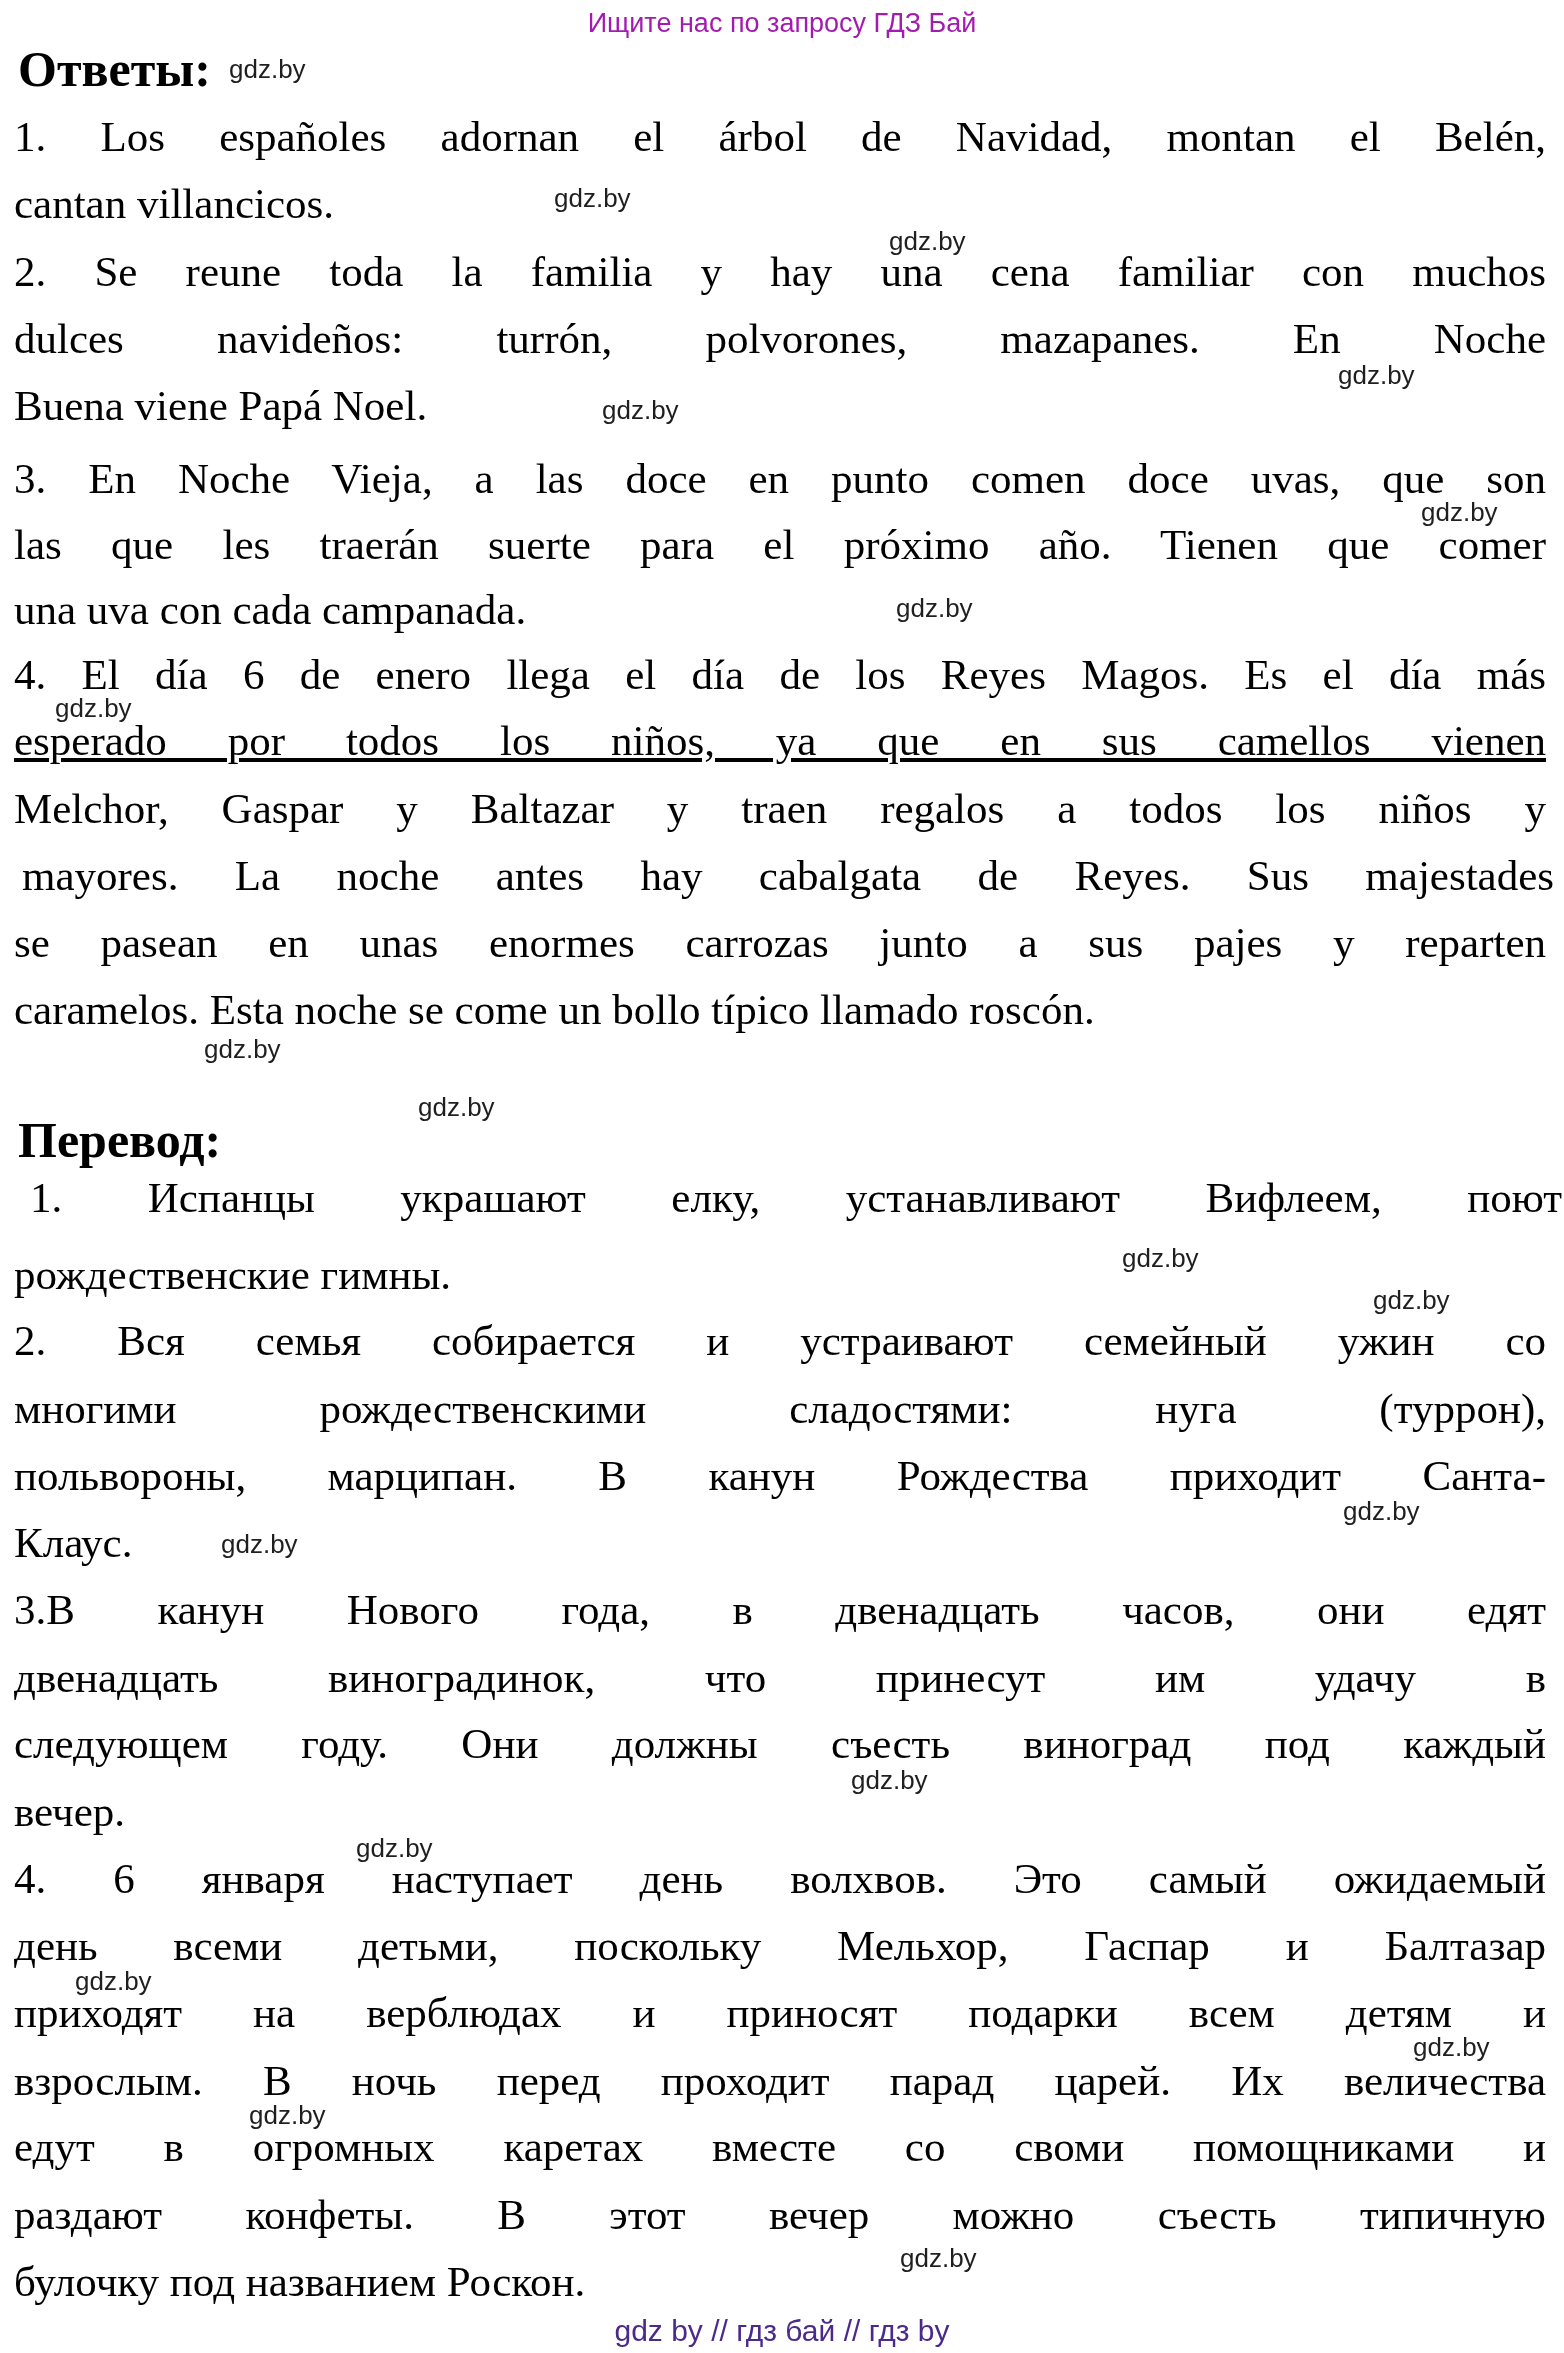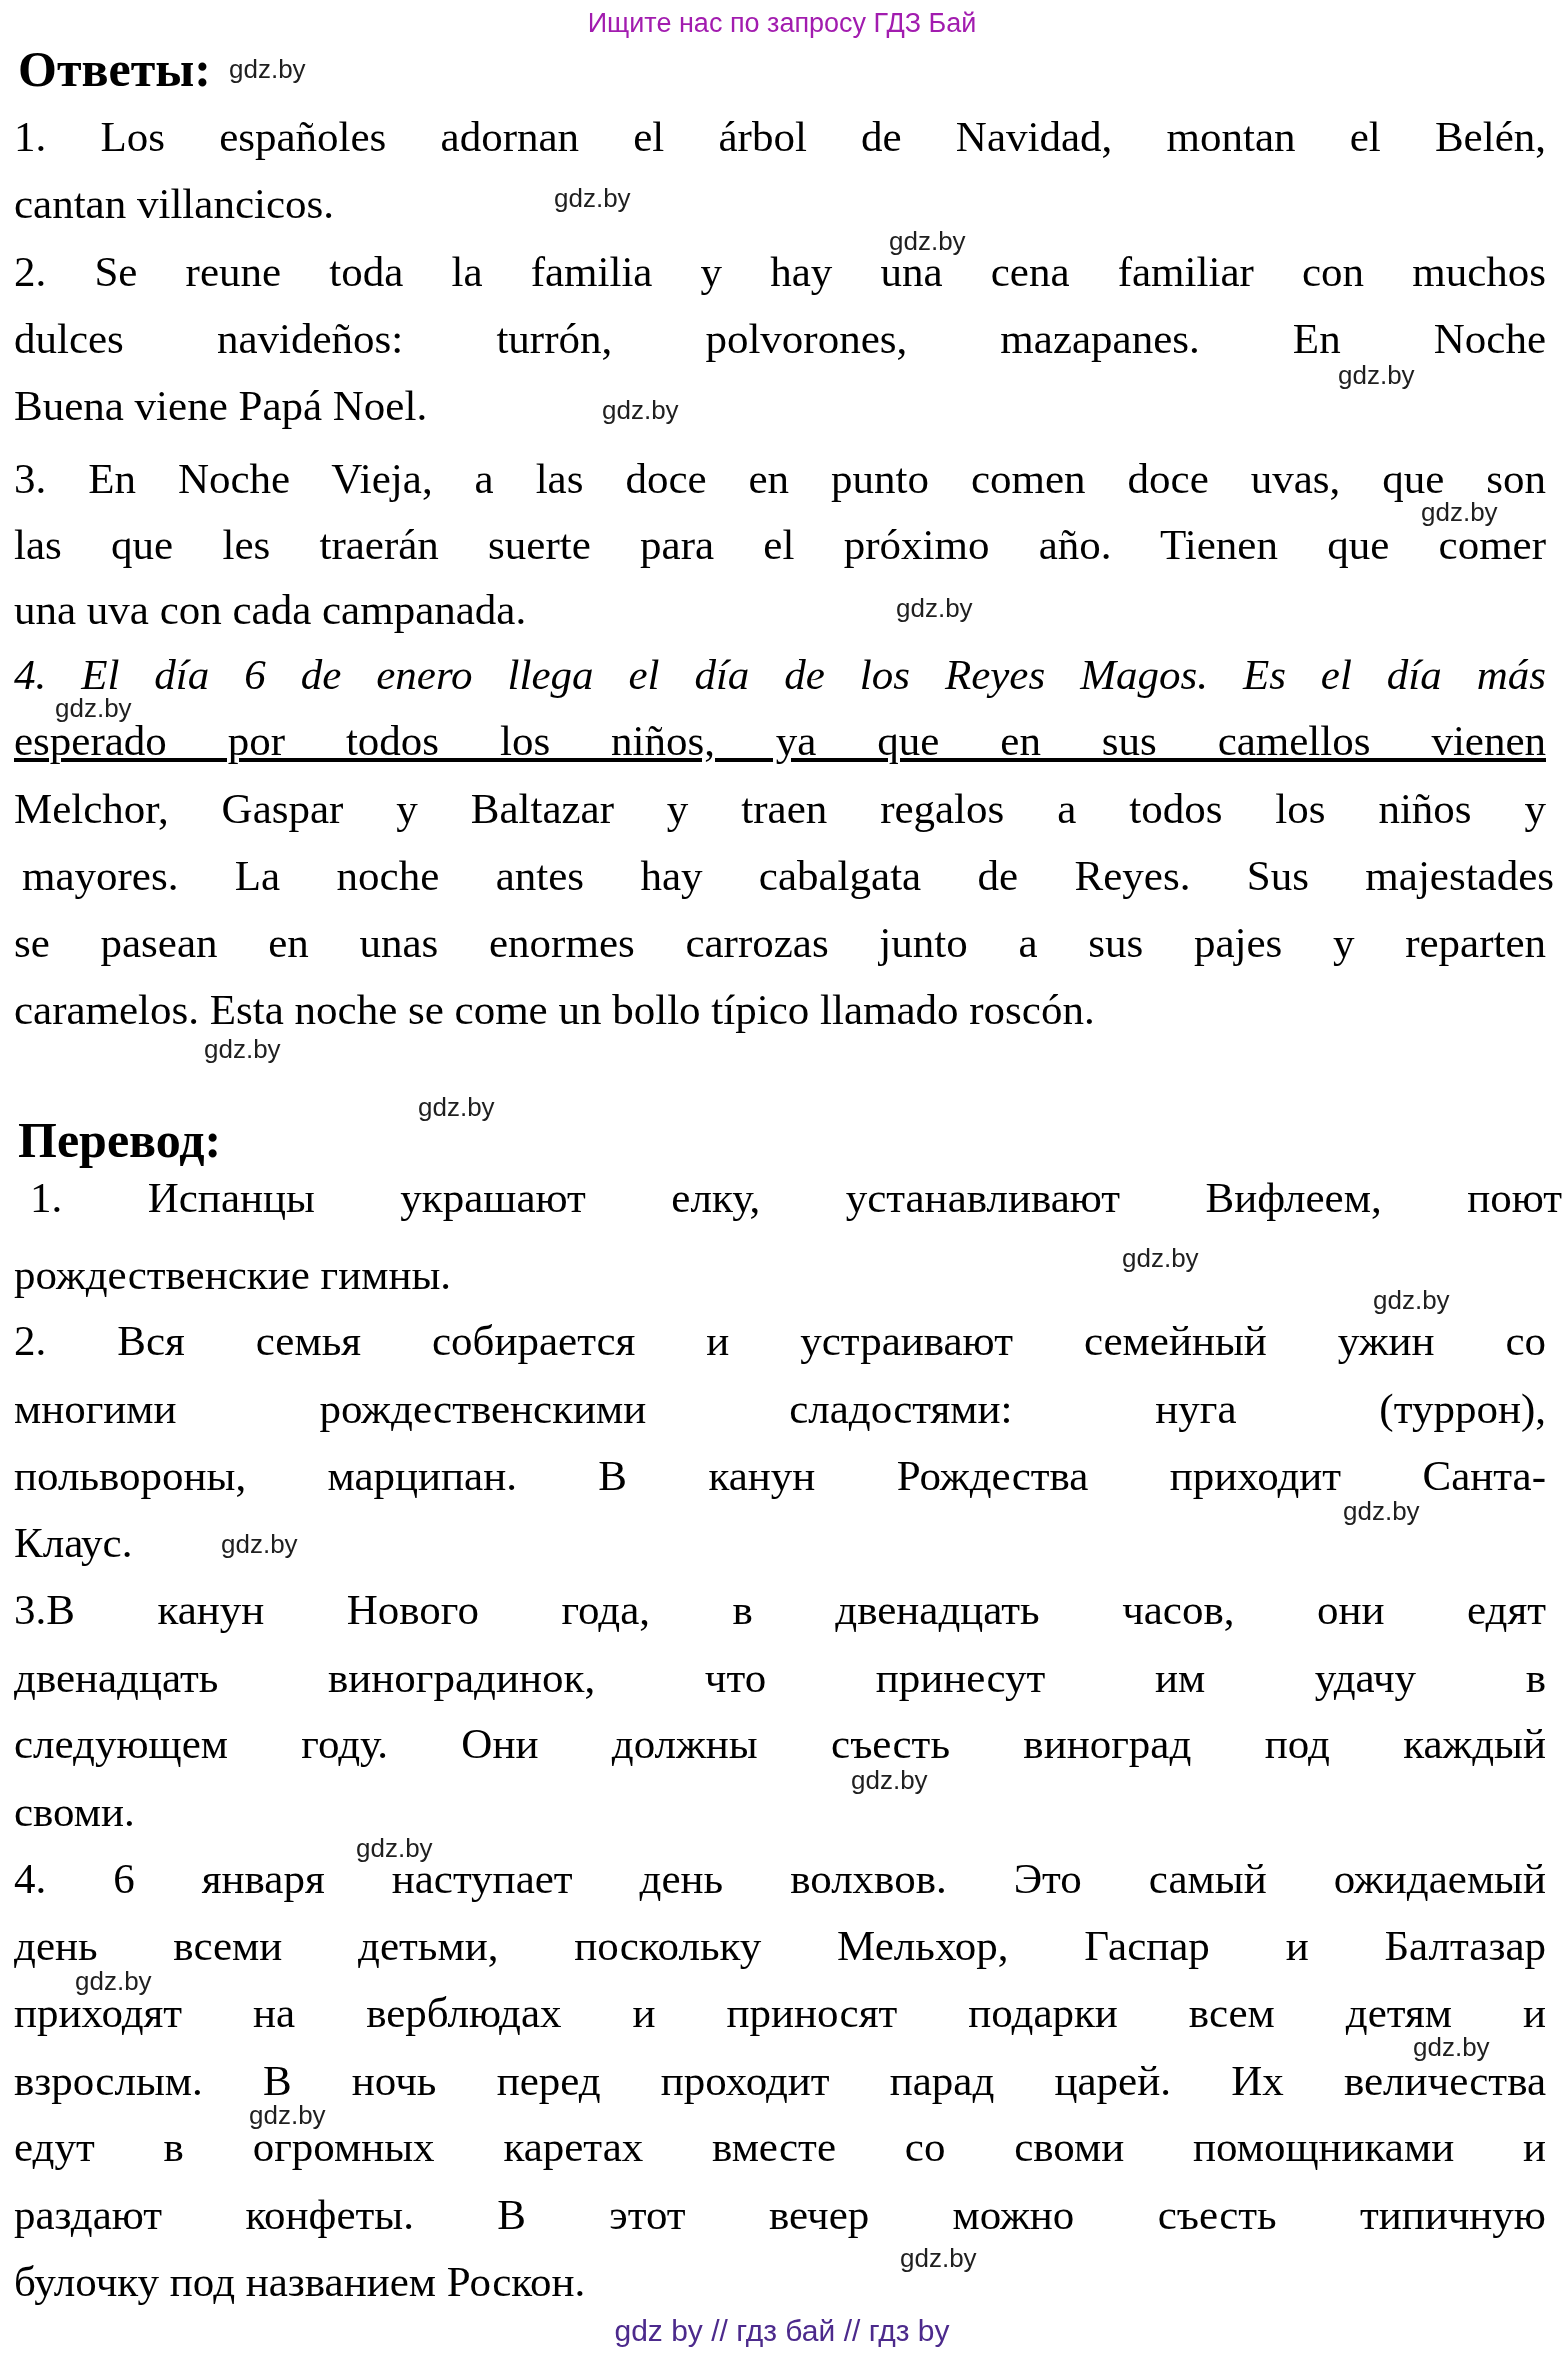--- a/index.html
+++ b/index.html
@@ -73,41 +73,41 @@
 
   <div id="answers-lines">
       <div class="line justify" style="top: 114px;">1. Los españoles adornan el árbol de Navidad, montan el Belén,</div>
       <div class="line natural" style="top: 181px;">cantan villancicos.</div>
       <div class="line justify" style="top: 249px;">2. Se reune toda la familia y hay una cena familiar con muchos</div>
       <div class="line justify" style="top: 316px;">dulces navideños: turrón, polvorones, mazapanes. En Noche</div>
       <div class="line natural" style="top: 383px;">Buena viene Papá Noel.</div>
       <div class="line justify" style="top: 456px;">3. En Noche Vieja, a las doce en punto comen doce uvas, que son</div>
       <div class="line justify" style="top: 522px;">las que les traerán suerte para el próximo año. Tienen que comer</div>
       <div class="line natural" style="top: 587px;">una uva con cada campanada.</div>
-      <div class="line justify" style="top: 652px; font-style: italic;">4. El día 6 de enero llega el día de los Reyes Magos. Es el día más</div>
+      <div class="line justify" style="top: 652px;">4. El día 6 de enero llega el día de los Reyes Magos. Es el día más</div>
       <div class="line justify" style="top: 718px; text-decoration: underline;">esperado por todos los niños, ya que en sus camellos vienen</div>
       <div class="line justify" style="top: 786px;">Melchor, Gaspar y Baltazar y traen regalos a todos los niños y</div>
       <div class="line justify" style="top: 853px; margin-left: 8px;">mayores. La noche antes hay cabalgata de Reyes. Sus majestades</div>
       <div class="line justify" style="top: 920px;">se pasean en unas enormes carrozas junto a sus pajes y reparten</div>
       <div class="line natural" style="top: 987px;">caramelos. Esta noche se come un bollo típico llamado roscón.</div>
     </div>
 
   <div class="heading" id="translation-heading" style="top: 1114px;">Перевод:</div>
 
   <div id="translation-lines">
       <div class="line justify" style="top: 1175px; margin-left: 16px;">1. Испанцы украшают елку, устанавливают Вифлеем, поют</div>
       <div class="line natural" style="top: 1252px;">рождественские гимны.</div>
       <div class="line justify" style="top: 1318px;">2. Вся семья собирается и устраивают семейный ужин со</div>
       <div class="line justify" style="top: 1386px;">многими рождественскими сладостями: нуга (туррон),</div>
       <div class="line justify" style="top: 1453px;">польвороны, марципан. В канун Рождества приходит Санта-</div>
       <div class="line natural" style="top: 1520px;">Клаус.</div>
       <div class="line justify" style="top: 1587px;">3.В канун Нового года, в двенадцать часов, они едят</div>
       <div class="line justify" style="top: 1655px;">двенадцать виноградинок, что принесут им удачу в</div>
       <div class="line justify" style="top: 1721px;">следующем году. Они должны съесть виноград под каждый</div>
-      <div class="line natural" style="top: 1789px;">своми.</div>
+      <div class="line natural" style="top: 1789px;">вечер.</div>
       <div class="line justify" style="top: 1856px;">4. 6 января наступает день волхвов. Это самый ожидаемый</div>
       <div class="line justify" style="top: 1923px;">день всеми детьми, поскольку Мельхор, Гаспар и Балтазар</div>
       <div class="line justify" style="top: 1990px;">приходят на верблюдах и приносят подарки всем детям и</div>
       <div class="line justify" style="top: 2058px;">взрослым. В ночь перед проходит парад царей. Их величества</div>
       <div class="line justify" style="top: 2124px;">едут в огромных каретах вместе со своми помощниками и</div>
       <div class="line justify" style="top: 2192px;">раздают конфеты. В этот вечер можно съесть типичную</div>
       <div class="line natural" style="top: 2259px;">булочку под названием Роскон.</div>
     </div>
 
   <div id="watermarks">

